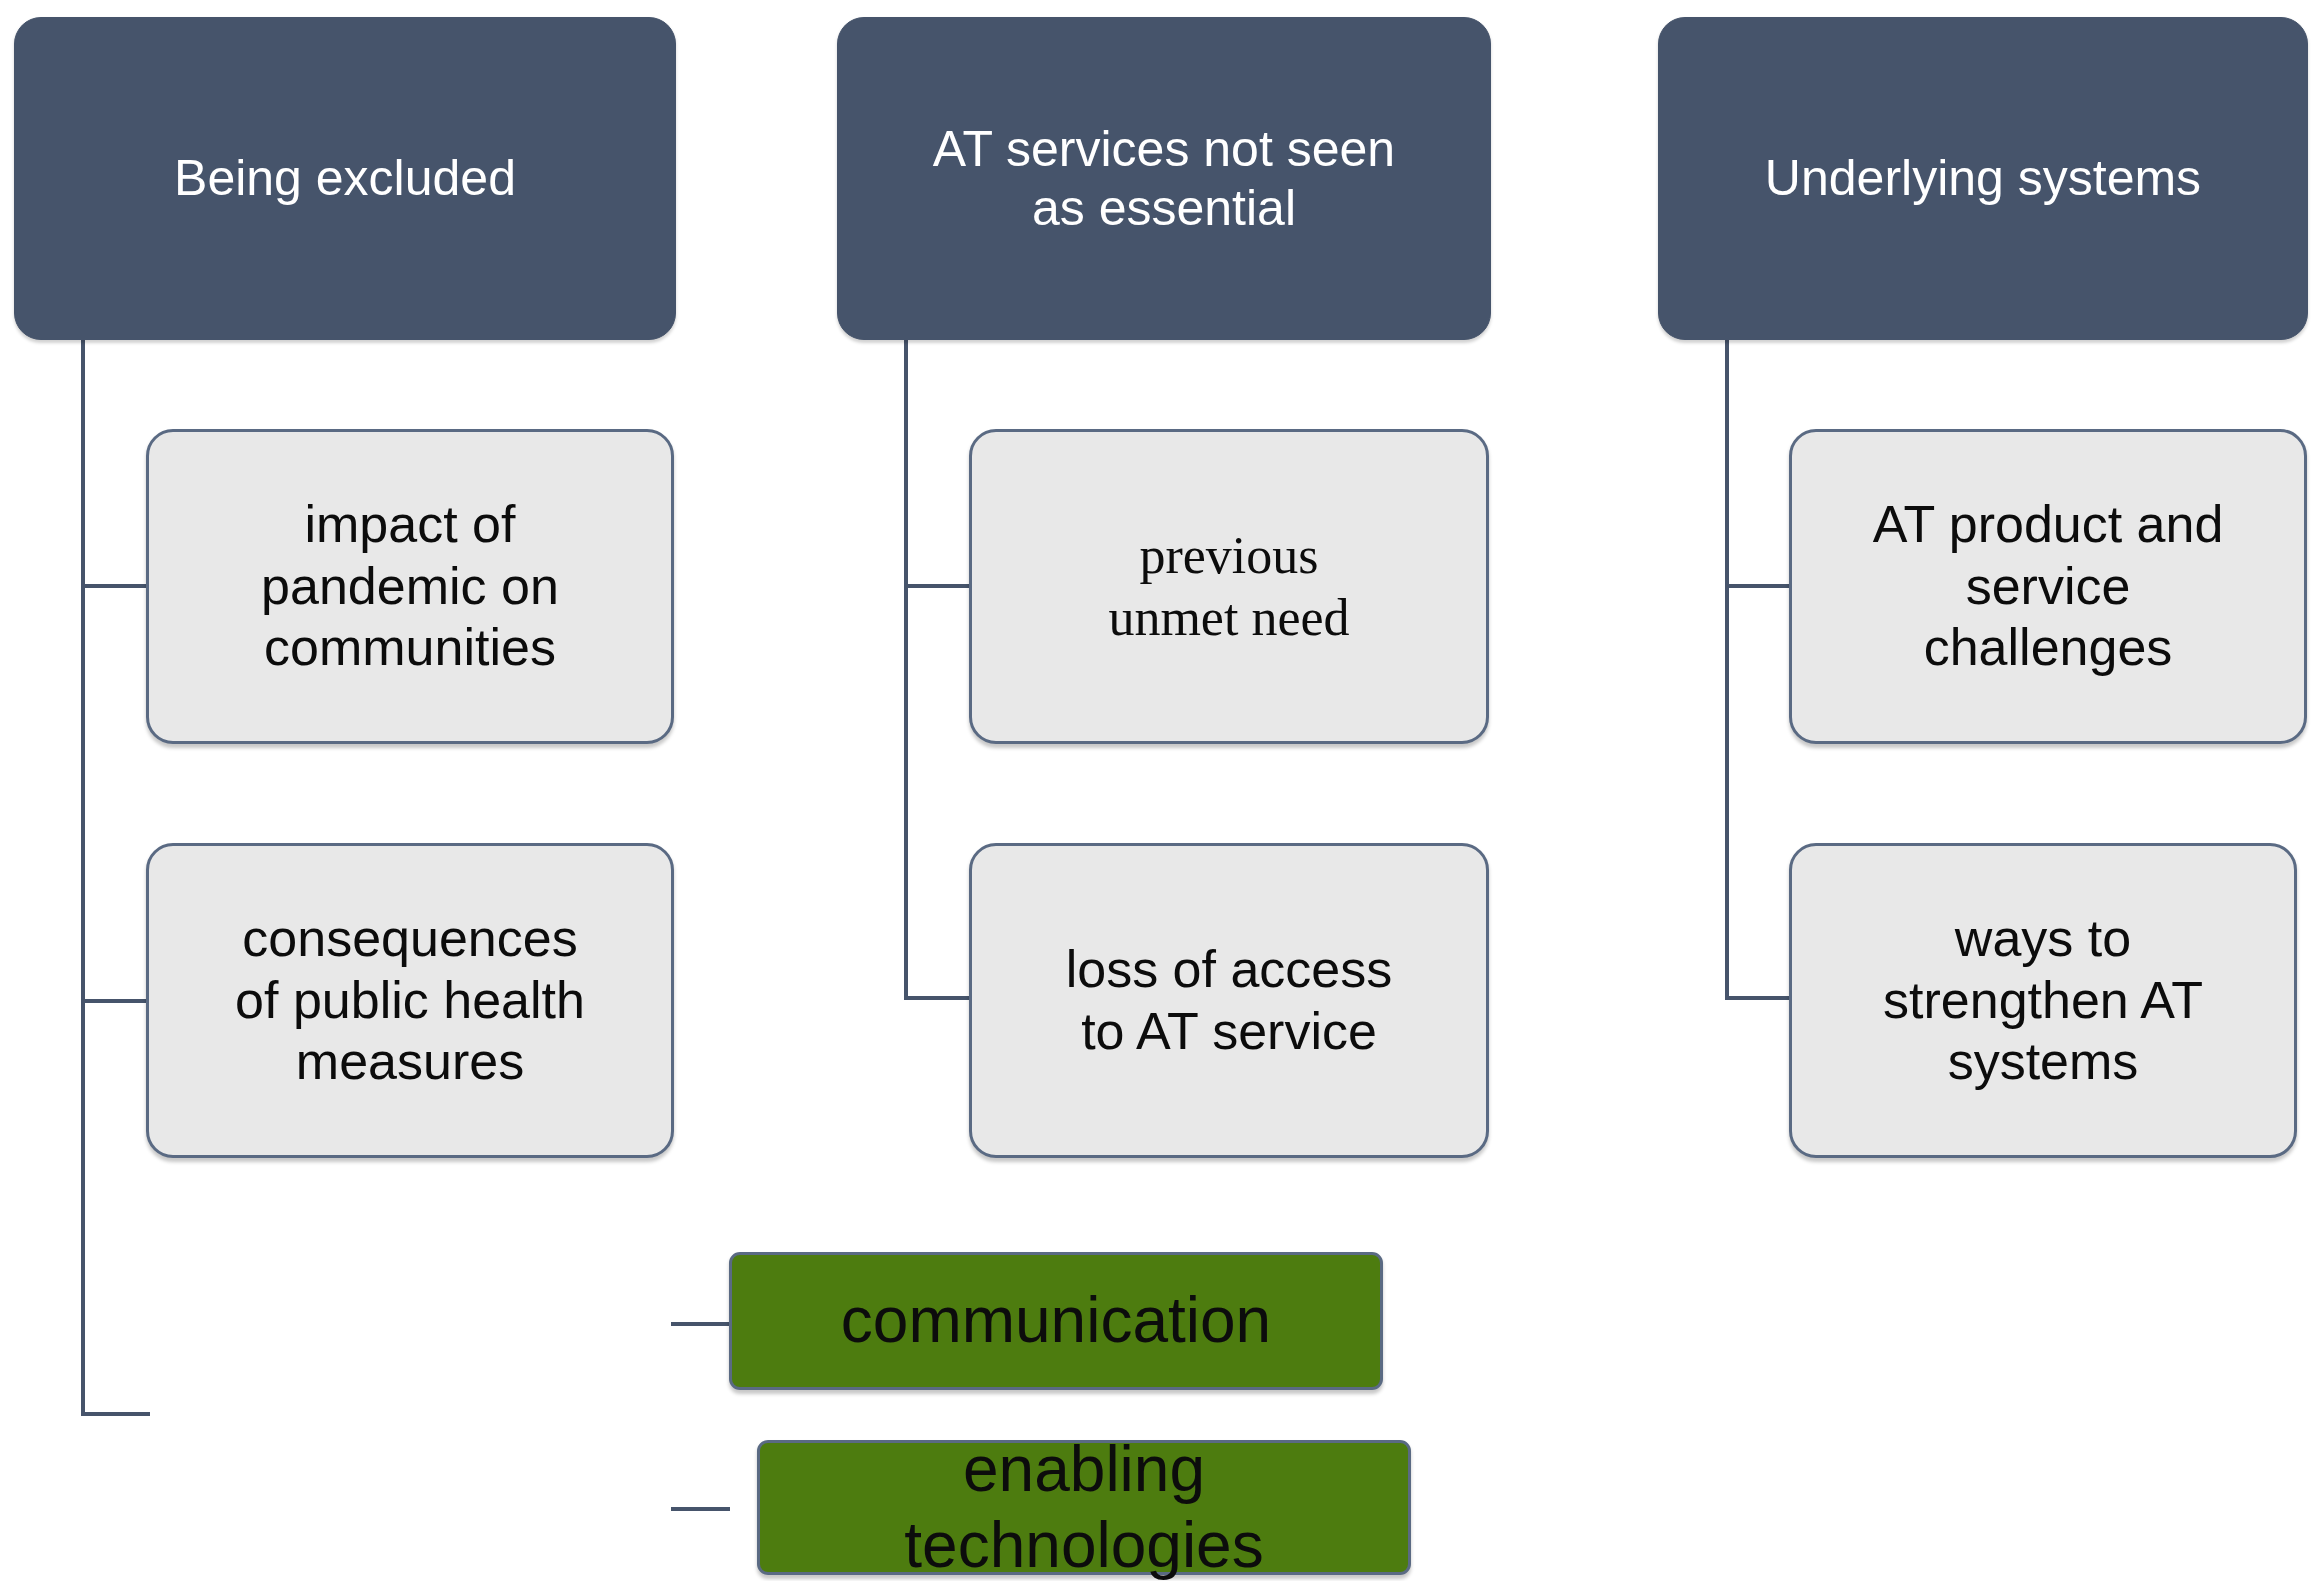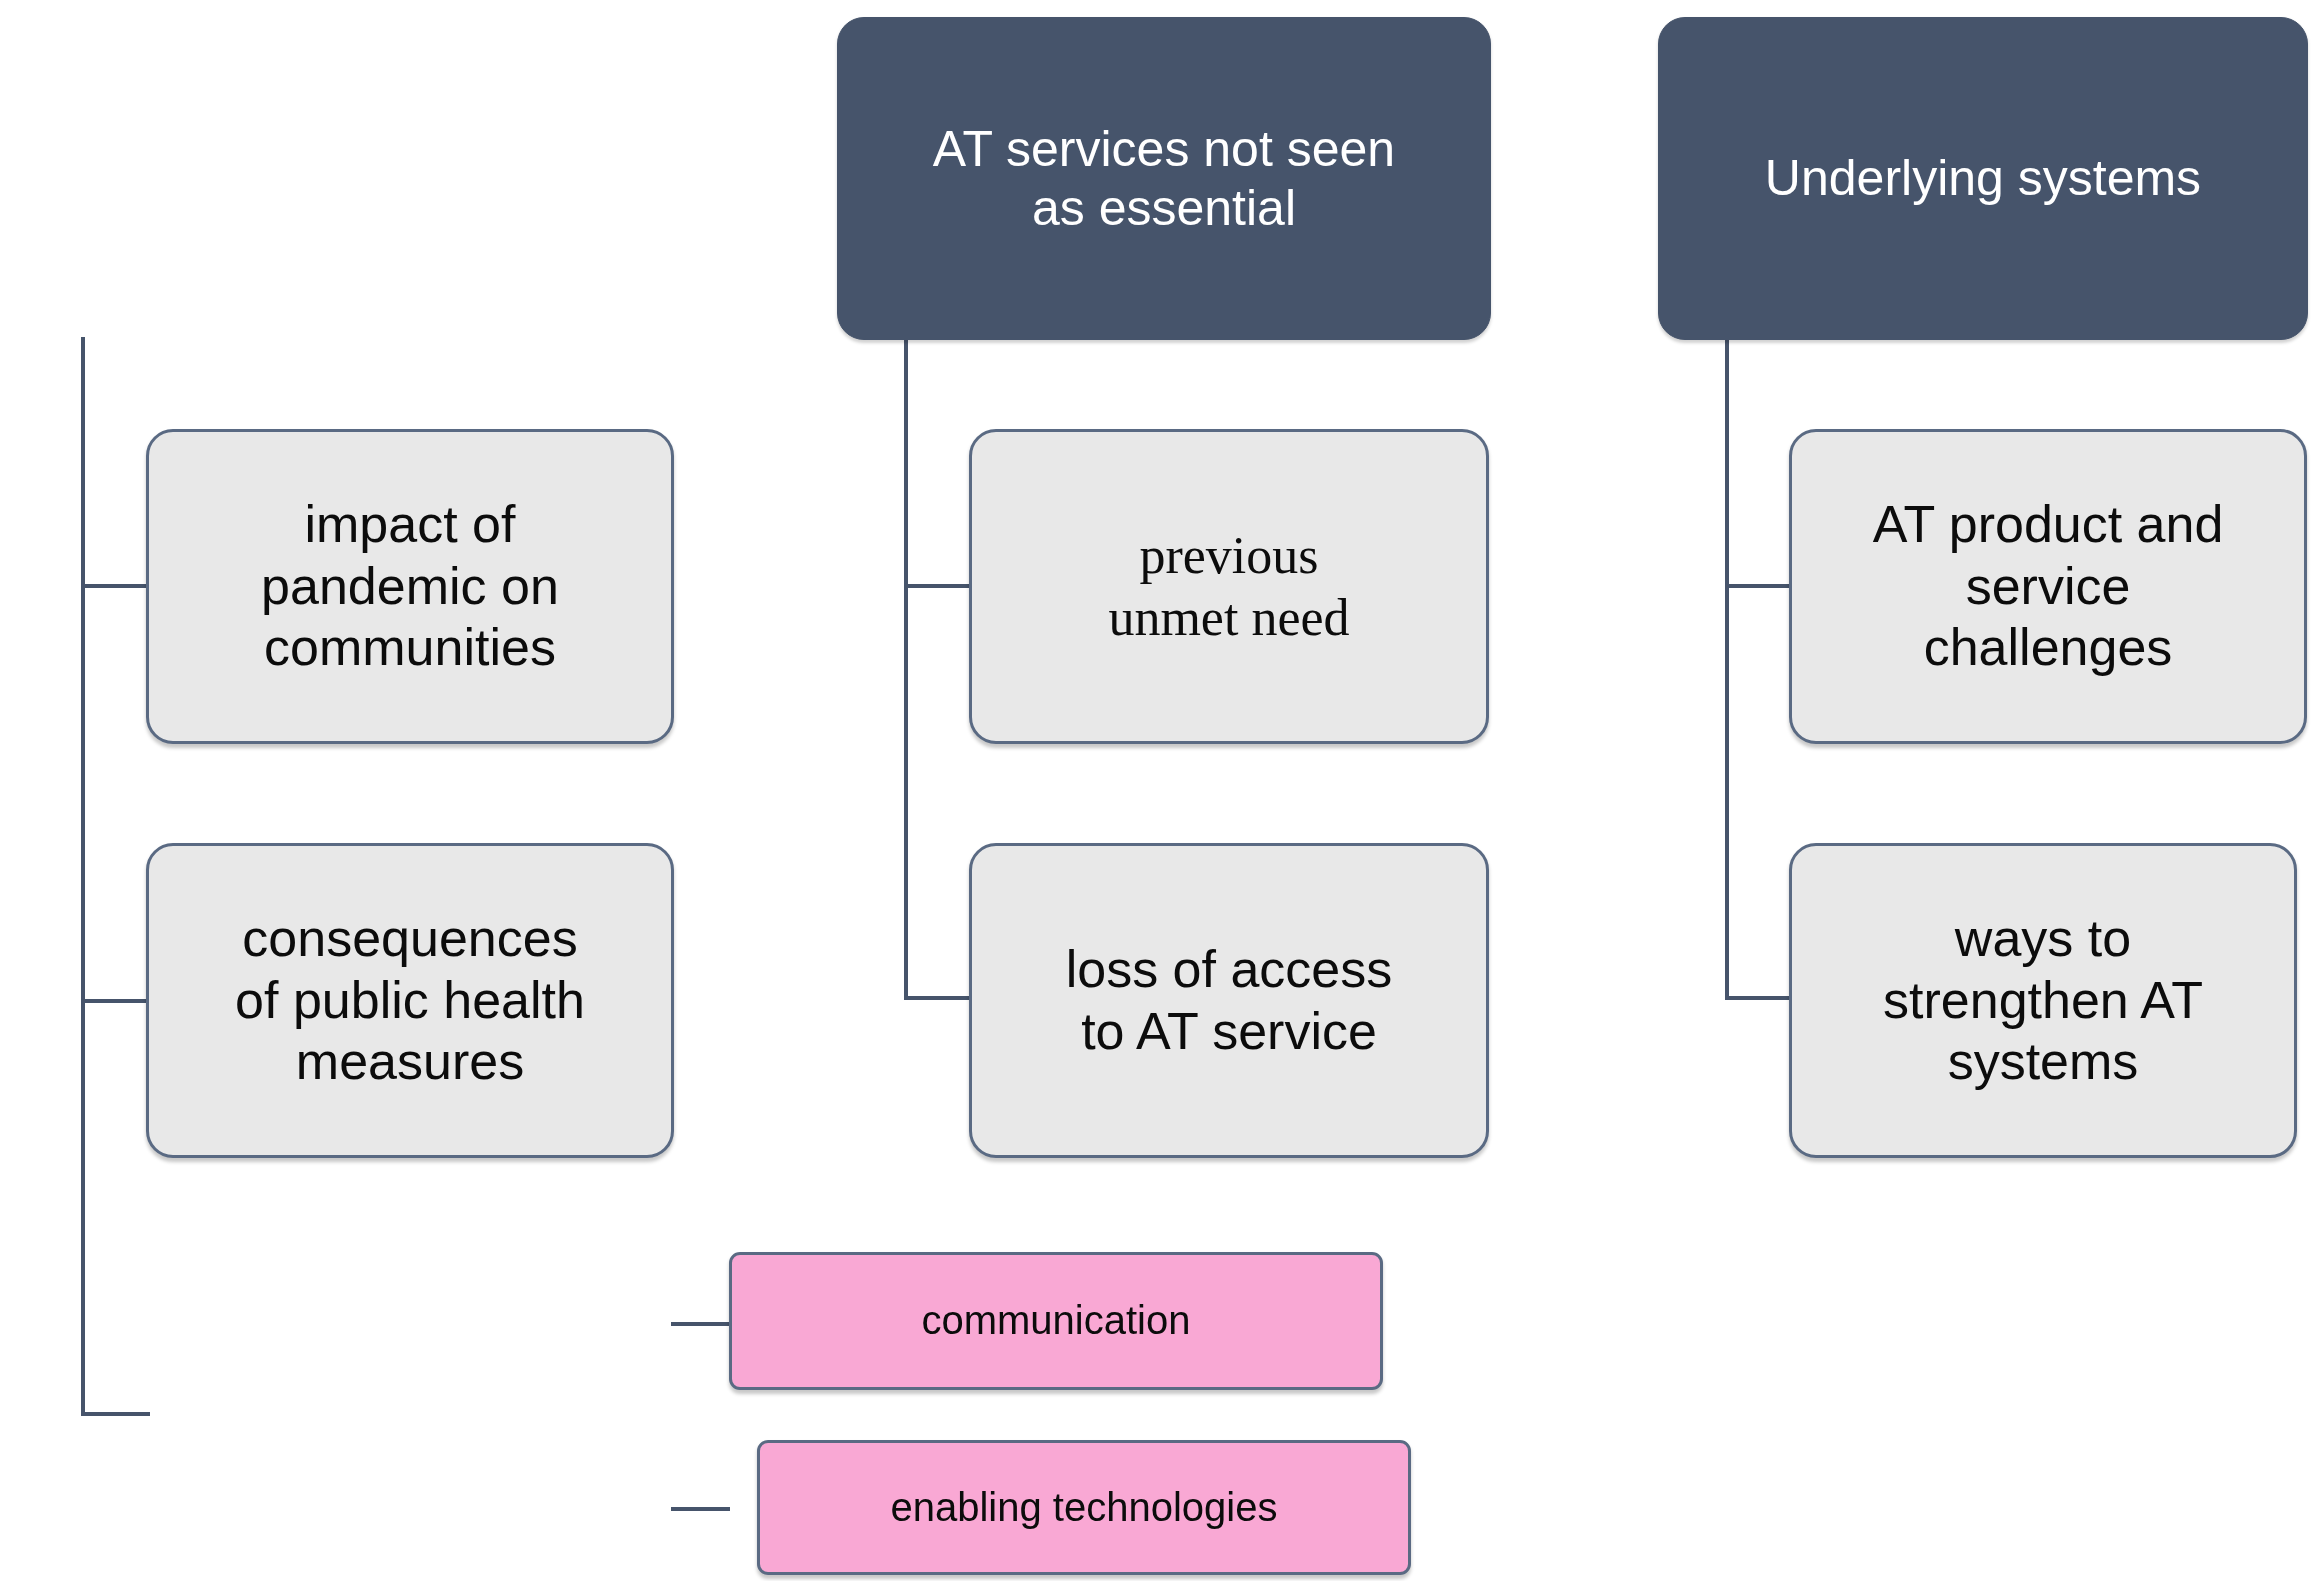--- a/index.html
+++ b/index.html
@@ -62,25 +62,25 @@
     background: #e8e8e8;
     color: #0c0c0c;
     border-radius: 27px;
     border: 3.9px solid #5a6a83;
     font-size: 52px;
     padding: 0 20.5px;
     box-shadow: 0 3.2px 3.9px rgba(0,0,0,0.22);
   }
 
   .leaf-box {
-    background: #f9a8d4;
+    background: #4d7c0f;
     color: #0c0c0c;
     border-radius: 11px;
     border: 3.9px solid #5a6a83;
-    font-size: 40px;
+    font-size: 64px;
     padding: 0 17.3px;
     box-shadow: 0 3.2px 3.9px rgba(0,0,0,0.22);
   }
 
   .node span { display: block; width: 100%; white-space: pre-line; }
 </style>
 </head>
 <body>
 
 <div id="canvas">
@@ -97,20 +97,23 @@
 
     <div class="vline" style="left:904px; top:337px; height:662px;"></div>
     <div class="hline" style="left:904px; top:584px; width:69px;"></div>
     <div class="hline" style="left:904px; top:996px; width:69px;"></div>
 
     <div class="vline" style="left:1725px; top:337px; height:662px;"></div>
     <div class="hline" style="left:1725px; top:584px; width:69px;"></div>
     <div class="hline" style="left:1725px; top:996px; width:69px;"></div>
   </div>
 
+  <div class="node theme-box" style="left:14px; top:17.3px; width:662px; height:323px;">
+    <span>Being excluded</span>
+  </div>
 
   <div class="node sub-box" style="left:146px; top:429px; width:528px; height:315px;">
     <span>impact of
 pandemic on
 communities</span>
   </div>
 
   <div class="node sub-box" style="left:146px; top:843px; width:528px; height:315px;">
     <span>consequences
 of public health

